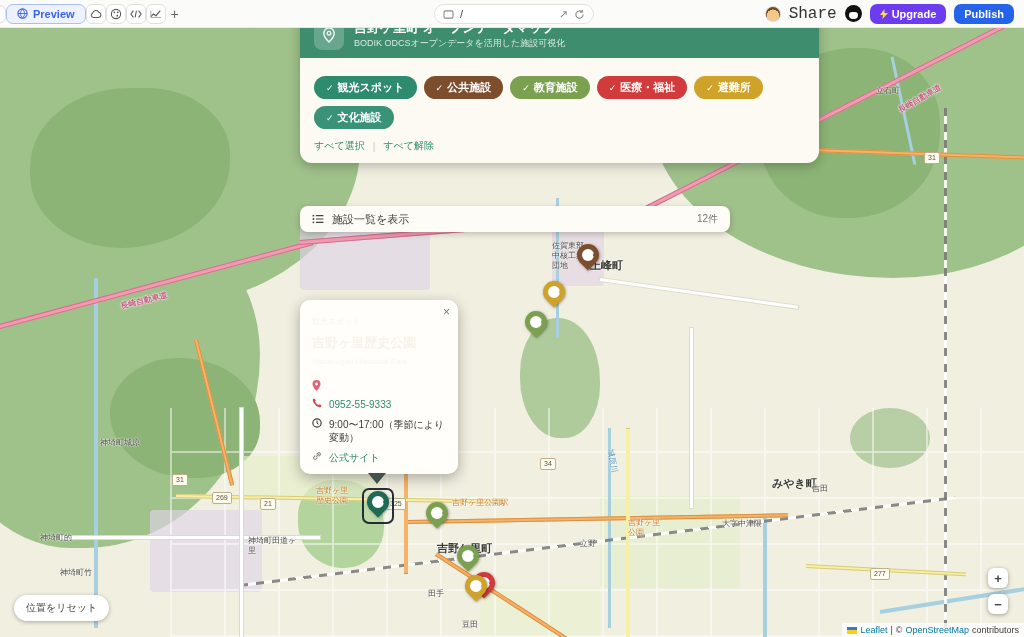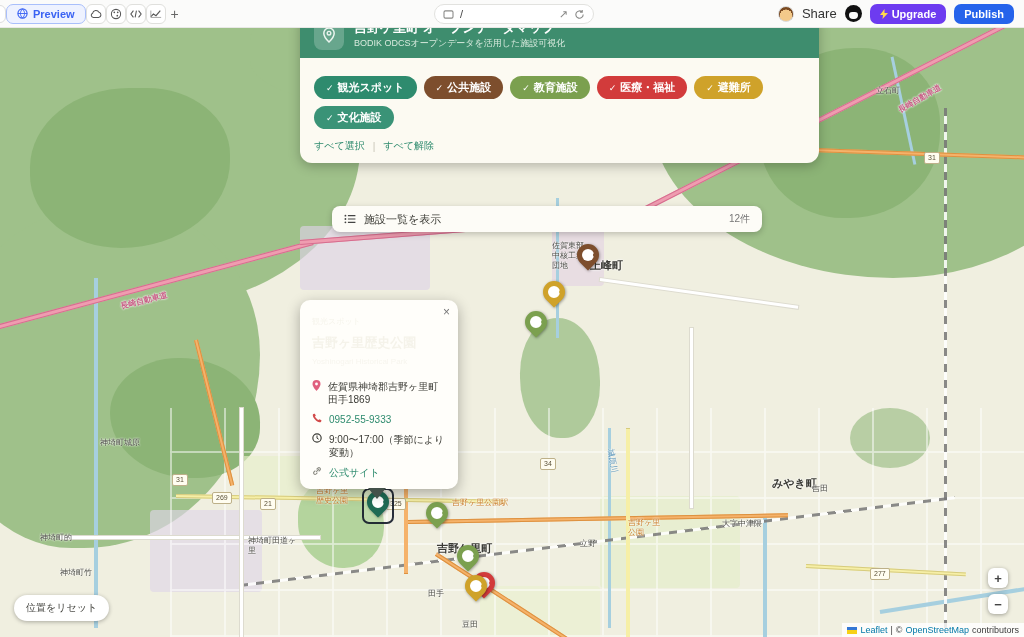--- a/index.html
+++ b/index.html
@@ -23,21 +23,21 @@
     width:18px; height:20px; display:flex; align-items:center; justify-content:center; cursor:pointer;}
   .addr { position:absolute; left:434px; top:4px; width:160px; height:20px;
     border:1px solid #e2e2df; border-radius:10px; background:#fff;
     display:flex; align-items:center; gap:6px; padding:0 8px; }
   .addr .path { font-size:11px; color:#444; flex:1; }
   .addr .mini { color:#8a8a88; font-size:11px; display:flex; align-items:center; }
   .tb-right { margin-left:auto; display:flex; align-items:center; gap:8px; }
   .avatar { width:16px; height:16px; border-radius:50%;
     background:radial-gradient(circle at 50% 62%, #f3c98a 0 55%, #7a4a21 56%);
     border:1px solid #d9d9d9; }
-  .share-lb { font-size:13px; color:#333; cursor:pointer; }
+  .share-lb { font-size:16px; color:#333; cursor:pointer;font-family:Liberation Mono, monospace; }
   .gh { width:17px; height:17px; background:#111; border-radius:50%; position:relative; cursor:pointer;}
   .gh::after { content:""; position:absolute; left:4px; top:7px; width:9px; height:7px;
     background:#fbfbfa; border-radius:4px 4px 5px 5px; }
   .btn-upgrade { display:flex; align-items:center; gap:4px; height:20px; padding:0 10px;
     background:#6d3bf0; color:#fff; border:none; border-radius:7px; font-size:11px;
     font-weight:bold; cursor:pointer; }
   .btn-publish { height:20px; padding:0 10px; background:#2563eb; color:#fff;
     border:none; border-radius:7px; font-size:11px; font-weight:bold; cursor:pointer; }
 
   
@@ -101,21 +101,21 @@
   .chip { display:flex; align-items:center; gap:4px; color:#fff; font-size:11px;
     padding:4px 12px; border-radius:13px; cursor:pointer; font-weight:bold; }
   .chip .ck { font-size:9px; }
   .filter-links { display:flex; align-items:center; gap:8px; font-size:10px; }
   .flink { color:#2e8b6e; cursor:pointer; }
   .fsep { color:#c9c5b8; }
 
   
   .fbar { position:absolute; left:300px; top:178px; width:430px; height:26px;
     background:#fdfcf7; border-radius:8px; box-shadow:0 2px 6px rgba(0,0,0,.22);
-    display:flex; align-items:center; gap:8px; padding:0 12px; z-index:30; cursor:pointer;margin-left:32px;}
+    display:flex; align-items:center; gap:8px; padding:0 12px; z-index:30; cursor:pointer;}
   .fbar-label { font-size:11px; color:#3c3c36; }
   .fbar-count { margin-left:auto; font-size:10px; color:#777; }
 
   
   .popup { position:absolute; left:300px; top:272px; width:158px; background:#fffefa;
     border-radius:10px; box-shadow:0 4px 14px rgba(0,0,0,.3); z-index:40;
     padding:10px 12px 10px; }
   .popup::after { content:""; position:absolute; left:68px; top:100%;
     border:9px solid transparent; border-top:11px solid #44514a; margin-top:-1px; }
   .pop-close { position:absolute; right:8px; top:5px; font-size:12px; color:#777; cursor:pointer; }
@@ -406,21 +406,20 @@
 <div class="popup" style="top:300px;">
   <span class="pop-close">×</span>
   <div class="pop-badge">観光スポット</div>
   <div class="pop-title">吉野ヶ里歴史公園</div>
   <div class="pop-sub">Yoshinogari Historical Park</div>
   <div class="pop-row">
     <svg class="ric" width="9" height="11" viewBox="0 0 9 11">
         <path d="M4.5 0A4 4 0 0 0 .5 4c0 3 4 7 4 7s4-4 4-7a4 4 0 0 0-4-4z" fill="#e0607e"></path>
         <circle cx="4.5" cy="4" r="1.4" fill="#fff"></circle>
       </svg>
-    <span>佐賀県神埼郡吉野ヶ里町田手1869</span>
   </div>
   <div class="pop-row">
     <svg class="ric" width="10" height="10" viewBox="0 0 12 12">
         <path d="M2.5.8C1.4 1 .8 1.8 1 2.9c.5 3.6 4.5 7.6 8.1 8.1 1.1.2 1.9-.4 2.1-1.5l.1-.7-2.3-1.3-1.2 1c-1.5-.6-3.6-2.7-4.2-4.2l1-1.2L3.3.8z" fill="#d24b4b"></path>
       </svg>
     <span class="pop-link">0952-55-9333</span>
   </div>
   <div class="pop-row">
     <svg class="ric" width="10" height="10" viewBox="0 0 12 12">
         <circle cx="6" cy="6" r="5" fill="none" stroke="#3c3c36" stroke-width="1.4"></circle>

